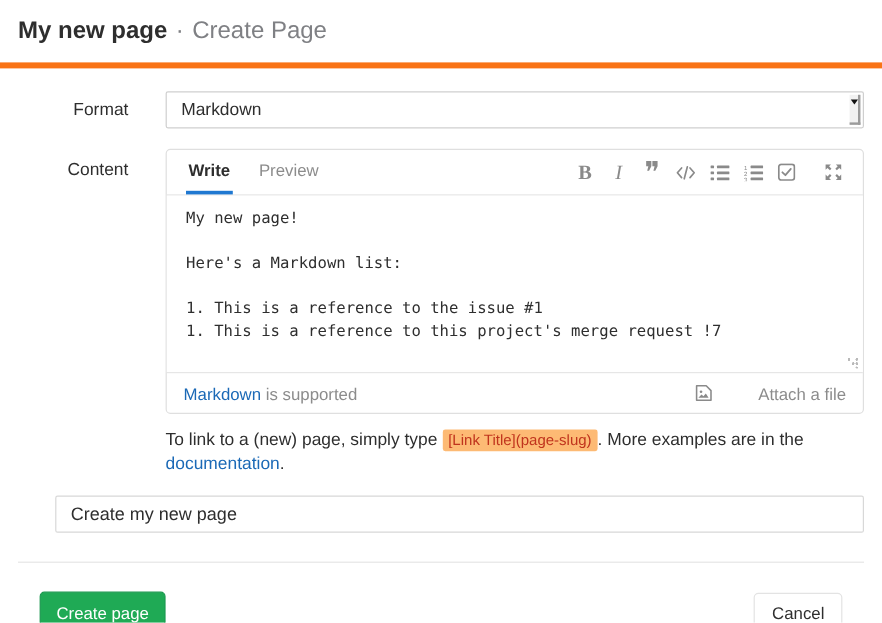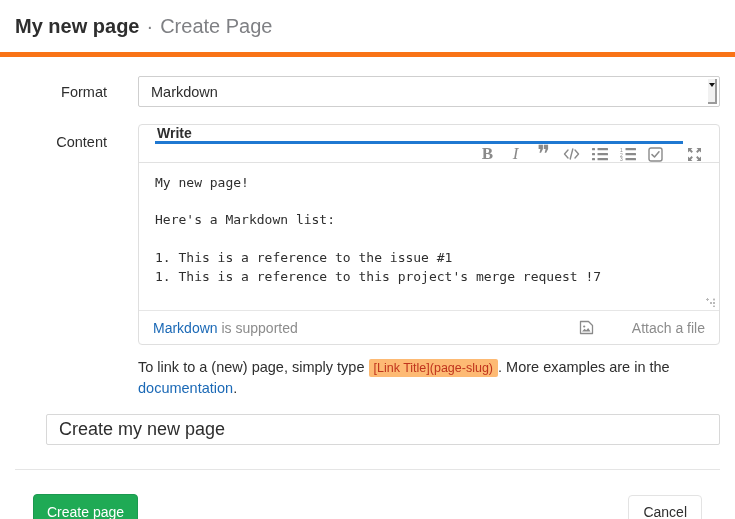--- a/index.html
+++ b/index.html
@@ -30,21 +30,21 @@
   .row-commit .col-label { padding-top:7px; line-height:20px; }
 
   
   .select-box { position:relative; height:31px; border:1px solid #cfcfcf; border-radius:2px; background:#fff; display:flex; align-items:center; padding:0 24px 0 12px; cursor:pointer; }
   .select-value { font-size:14.5px; color:#2e2e2e; }
   .select-strip { position:absolute; top:2px; right:2px; bottom:2px; width:9px; background:#f1f1f1; border-right:2px solid #9b9b9b; border-bottom:2px solid #9b9b9b; }
   .select-strip:before { content:""; position:absolute; top:4px; left:1px; border-left:3px solid transparent; border-right:3px solid transparent; border-top:4px solid #111; }
 
   
   .editor { border:1px solid #dfdfdf; border-radius:4px; background:#fff; }
-  .editor-toolbar { display:flex; align-items:stretch; height:38px; border-bottom:1px solid #e1e1e1; padding:0 16px;flex-direction:column; }
+  .editor-toolbar { display:flex; align-items:stretch; height:38px; border-bottom:1px solid #e1e1e1; padding:0 16px; }
   .tab { display:flex; align-items:center; font-size:14px; color:#8c8c8c; padding:0 2px; margin-right:20px; border-bottom:3px solid transparent; cursor:pointer; }
   .tab.active { color:#2e2e2e; font-weight:bold; border-bottom-color:#1f78d1; }
   .md-icons { margin-left:auto; display:flex; align-items:center; }
   .md-btn { width:17px; height:20px; display:flex; align-items:center; justify-content:center; margin-left:11px; color:#8a8a8a; cursor:pointer; }
   .md-btn svg { display:block; }
   .glyph-b { font-family:"Liberation Serif", serif; font-weight:bold; font-size:17px; color:#8a8a8a; }
   .glyph-i { font-family:"Liberation Serif", serif; font-style:italic; font-size:17px; color:#8a8a8a; }
   .glyph-q { font-size:24px; line-height:10px; color:#8a8a8a; font-family:"DejaVu Sans", sans-serif; }
   .md-fullscreen { margin-left:22px; }
 
@@ -63,21 +63,21 @@
   .md-supported { font-size:14px; color:#8c8c8c; }
   .link { color:#1b69b6; text-decoration:none; cursor:pointer; }
   .attach { margin-left:auto; display:flex; align-items:flex-start; font-size:14px; color:#8c8c8c; cursor:pointer;gap:32px; }
   .attach svg { margin-right:6px; display:block; }
 
   
   .help-text { margin-top:12px; font-size:14.5px; line-height:20px; color:#2e2e2e; }
   .code-chip { font-family:Liberation Sans, sans-serif; font-size:12.5px; color:#c0341d; background:#fdba74; padding:2px 5px; border-radius:2px; }
 
   
-  .text-input { width:100%; height:31px; border:1px solid #d8d8d8; border-radius:2px; padding:0 12px; font-size:18px; color:#2e2e2e; font-family:"Liberation Sans",sans-serif; outline:none; background:#fff; }
+  .text-input { width:100%; height:31px; border:1px solid #d8d8d8; border-radius:2px; padding:0 12px; font-size:15px; color:#2e2e2e; font-family:"Liberation Sans",sans-serif; outline:none; background:#fff; }
 
   
   .footer-sep { margin:24px 15px 0; border-top:1px solid #e5e5e5; }
   .form-actions { display:flex; align-items:center; padding:24px 33px 0; }
   .actions-spacer { flex:1; }
 </style>
 </head>
 <body>
 
 <div class="page">
@@ -101,20 +101,21 @@
       </div>
     </div>
 
     <div class="form-row row-content">
       <label class="col-label">Content</label>
       <div class="col-field">
         <div class="editor">
 
           <div class="editor-toolbar">
             <div class="tab active">Write</div>
+            <div class="tab">Preview</div>
             <div class="md-icons">
               <span class="md-btn">
                   <span class="glyph-b">B</span>
                 </span>
               <span class="md-btn">
                   <span class="glyph-i">I</span>
                 </span>
               <span class="md-btn">
                   <span class="glyph-q">❞</span>
                 </span>

